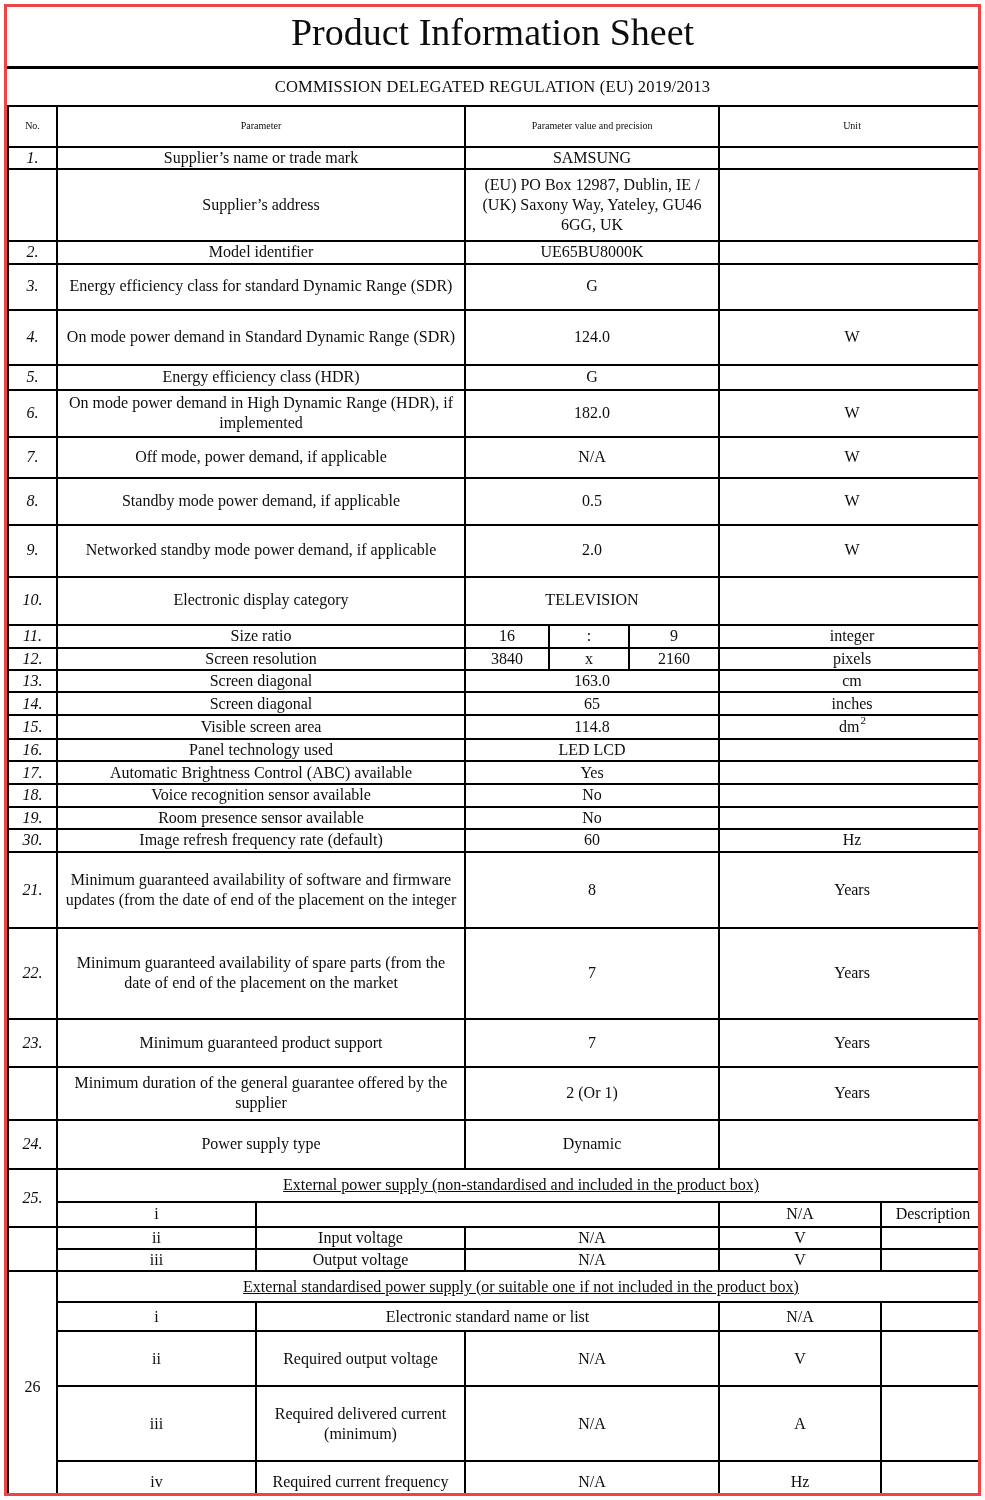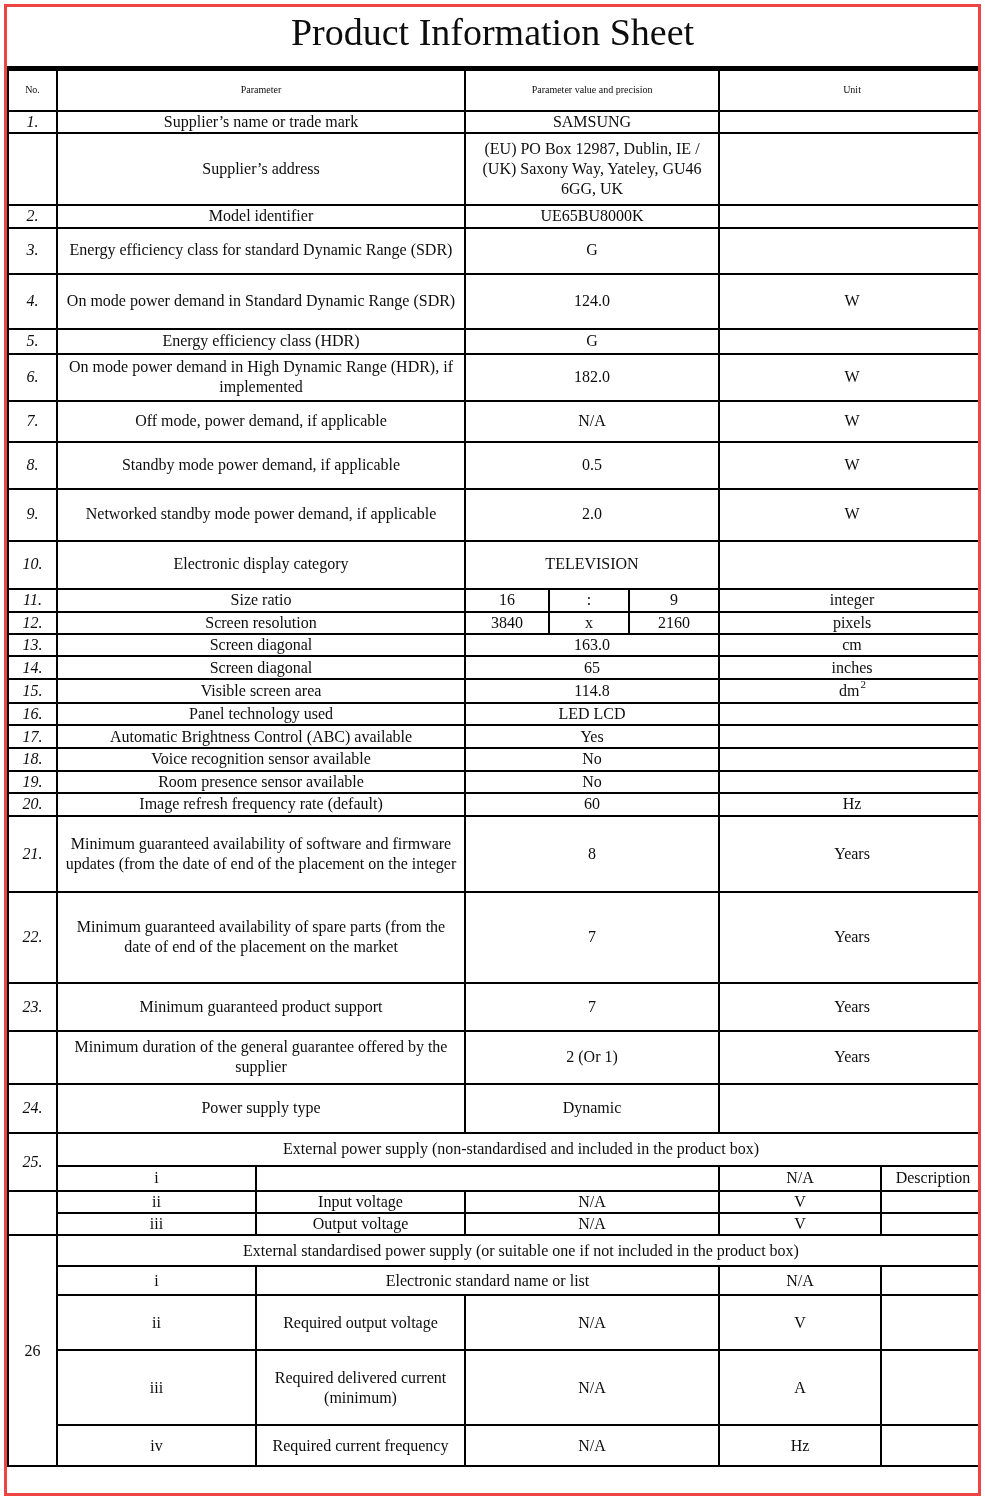--- a/index.html
+++ b/index.html
@@ -27,27 +27,28 @@
   td, th {
     border: 2px solid #000;
     text-align: center; vertical-align: middle;
     font-size: 16px; font-weight: normal; line-height: 1.27;
     padding: 0 6px; overflow: hidden;
   }
   th { font-size: 10px; }
   .num { font-style: italic; }
   .num-plain { font-style: normal; }
   sup.u2 { font-size: 11px; position: relative; top: -2px; left: 1px; }
-  .subhdr { font-size: 16px; }
+  .subhdr { font-size: 16px; text-decoration: underline; }
 </style>
 </head>
 <body>
 
 <div class="page">
   <div class="title-box">Product Information Sheet</div>
+  <div class="subtitle-box">COMMISSION DELEGATED REGULATION (EU) 2019/2013</div>
 
   <table>
     <colgroup>
       <col style="width:49px">
         <col style="width:199px">
         <col style="width:209px">
       <col style="width:84px">
         <col style="width:80px">
         <col style="width:90px">
       <col style="width:162px">
@@ -199,21 +200,21 @@
       </tr>
 
       <tr style="height:22px">
         <td class="num">19.</td>
         <td colspan="2">Room presence sensor available</td>
         <td colspan="3">No</td>
         <td colspan="2"></td>
       </tr>
 
       <tr style="height:23px">
-        <td class="num">20.</td>
+        <td class="num">30.</td>
         <td colspan="2">Image refresh frequency rate (default)</td>
         <td colspan="3">60</td>
         <td colspan="2">Hz</td>
       </tr>
 
       <tr style="height:76px">
         <td class="num">21.</td>
         <td colspan="2">Minimum guaranteed availability of software and firmware updates (from the date of end of the placement on the integer</td>
         <td colspan="3">8</td>
         <td colspan="2">Years</td>

